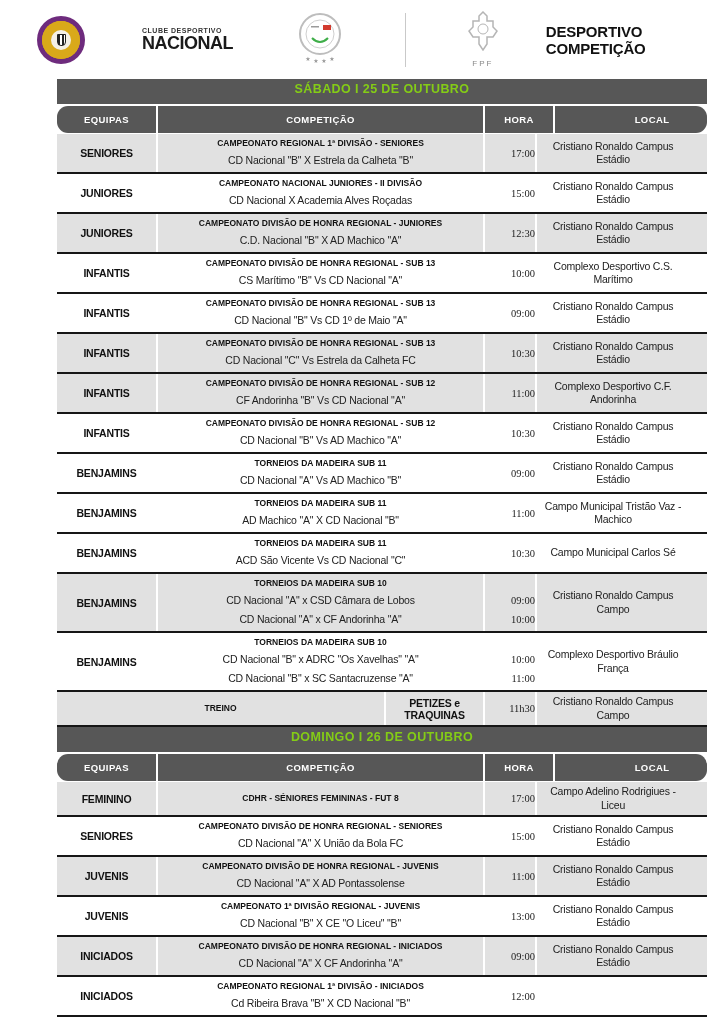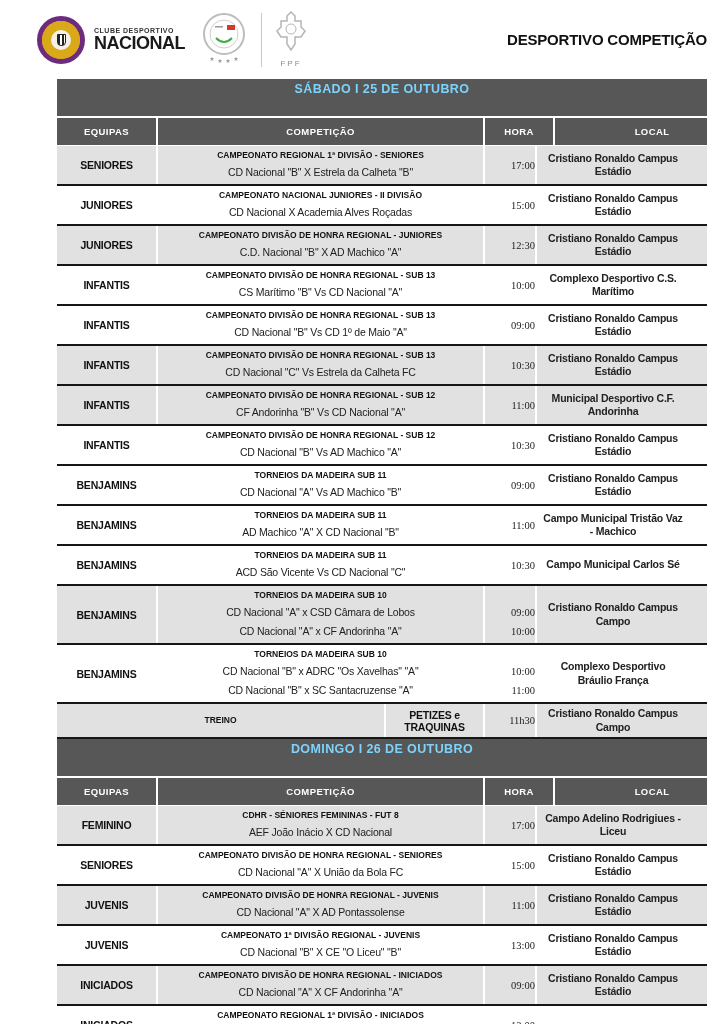--- a/index.html
+++ b/index.html
@@ -1,64 +1,64 @@
 <!DOCTYPE html>
 <html><head>
 <meta charset="utf-8">
 <style>
   * { margin:0; padding:0; box-sizing:border-box; }
   html,body { width:723px; height:1024px; background:#fff; overflow:hidden;
               font-family:"Liberation Sans", sans-serif; color:#1c1c1c; }
 
   
-  .page-header { display:flex; align-items:center; height:79px; padding:0 16px 0 37px; }
+  .page-header { display:flex; align-items:center; height:79px; padding:0 16px 0 37px;gap:48px; }
   .logo-badge { width:48px; height:48px; border-radius:50%;
                 background:#6e2b7d; display:flex; align-items:center; justify-content:center; flex:0 0 auto; }
   .logo-badge .gold { width:38px; height:38px; border-radius:50%; background:#d9a91a;
                       display:flex; align-items:center; justify-content:center;
                       box-shadow:0 0 0 3px #d9a91a inset; }
   .logo-badge .core { width:20px; height:20px; border-radius:50%; background:#f4f0e6;
                       display:flex; align-items:center; justify-content:center; }
   .logo-badge .shield { width:9px; height:12px; background:repeating-linear-gradient(90deg,#222 0 2px,#fff 2px 4px);
                         border:1px solid #222; border-radius:0 0 4px 4px; }
   .club-text { margin-left:9px; line-height:1; }
   .club-text .small { font-size:7px; font-weight:bold; letter-spacing:.5px; color:#333; }
   .club-text .big { font-size:18px; font-weight:bold; color:#1a1a1a; letter-spacing:-0.5px; }
   .cert-badge { margin-left:16px; flex:0 0 auto; }
   .header-divider { width:1px; height:54px; background:#c9c9c9; margin:0 14px; }
   .fpf { display:flex; flex-direction:column; align-items:center; color:#9a9a9a; }
   .fpf-label { font-size:8px; letter-spacing:2px; color:#8a8a8a; margin-top:8px; }
   .page-title { margin-left:auto; font-size:15px; font-weight:bold; color:#111; letter-spacing:-0.2px; }
 
   
   .schedule { margin-left:57px; width:650px; }
-  .section-bar { background:#575757; color:#7dd3fc; text-align:center; font-weight:bold;
-                 font-size:12.5px; letter-spacing:.4px; height:37px; line-height:21px; }
+  .section-bar { background:#575757; color:#84cc16; text-align:center; font-weight:bold;
+                 font-size:12.5px; letter-spacing:.4px; height:25px; line-height:21px; }
   .col-header-row { display:flex; background:#575757; color:#fff; height:27px;
-                    margin-top:2px; margin-bottom:1px; align-items:center; }
+                    margin-top:2px; margin-bottom:1px; align-items:center;border-radius:11px; }
   .col-h { font-size:9.5px; font-weight:bold; letter-spacing:.4px; text-align:center; height:27px; line-height:27px; }
   .col-h + .col-h { border-left:2px solid #fff; }
   .c0 { width:99px; } .c1 { width:327px; } .c2 { width:70px; } .c3 { width:154px;padding-left:42px; }
 
   .row { display:flex; border-bottom:2px solid #161616; background:#fff; min-height:35px; align-items:stretch; }
   .row.shaded { background:#e1e1e1; }
   .cell { display:flex; flex-direction:column; justify-content:center; }
   .cell + .cell { border-left:2px solid #fff; }
   .team-cell { width:99px; font-size:10.5px; font-weight:bold; text-align:center; color:#111;
                letter-spacing:-0.2px; }
   .comp-cell { width:327px; padding:2px 4px; text-align:center; }
   .comp-cell.solo { justify-content:center; }
   .comp-title { font-size:8.5px; font-weight:bold; color:#111; line-height:15px; letter-spacing:0; }
   .match { font-size:10.5px; color:#222; line-height:19px; letter-spacing:-0.2px; }
   .hora-cell { width:52px; text-align:right;font-family:Liberation Serif, serif; }
   .hora-cell.multi { justify-content:flex-start; padding-top:2px; }
   .time-spacer { height:15px; }
   .time { font-size:10.5px; line-height:19px; color:#222; }
   .local-cell { width:154px; text-align:center; font-size:10.5px; line-height:13.5px;
-                padding:2px 6px; color:#222; letter-spacing:-0.2px;font-weight:bold; }
+                padding:2px 6px; color:#222; letter-spacing:-0.2px; }
 
   
   .page-footer { display:flex; align-items:center; height:60px; margin-top:2px; padding:0 14px 0 30px;
                  justify-content:space-between; }
 </style>
 </head>
 <body>
 
 <div class="page-header">
   <div class="logo-badge">
@@ -182,21 +182,21 @@
 
   <div class="row shaded">
     <div class="cell team-cell">INFANTIS</div>
     <div class="cell comp-cell">
             <div class="comp-title">CAMPEONATO DIVISÃO DE HONRA REGIONAL - SUB 12</div>
             <div class="match">CF Andorinha "B" Vs CD Nacional "A"</div>
           </div>
     <div class="cell hora-cell">
             <div class="time">11:00</div>
           </div>
-    <div class="cell local-cell">Municipal Desportivo C.F. Andorinha</div>
+    <div class="cell local-cell">Complexo Desportivo C.F. Andorinha</div>
   </div>
 
   <div class="row">
     <div class="cell team-cell">INFANTIS</div>
     <div class="cell comp-cell">
             <div class="comp-title">CAMPEONATO DIVISÃO DE HONRA REGIONAL - SUB 12</div>
             <div class="match">CD Nacional "B" Vs AD Machico "A"</div>
           </div>
     <div class="cell hora-cell">
             <div class="time">10:30</div>
@@ -289,21 +289,20 @@
         <div class="col-h c0">EQUIPAS</div>
         <div class="col-h c1">COMPETIÇÃO</div>
         <div class="col-h c2">HORA</div>
         <div class="col-h c3">LOCAL</div>
       </div>
     <div class="section-body">
   <div class="row shaded">
     <div class="cell team-cell">FEMININO</div>
     <div class="cell comp-cell">
             <div class="comp-title">CDHR - SÉNIORES FEMININAS - FUT 8</div>
-            <div class="match">AEF João Inácio X CD Nacional</div>
           </div>
     <div class="cell hora-cell">
             <div class="time">17:00</div>
           </div>
     <div class="cell local-cell">Campo Adelino Rodrigiues - Liceu</div>
   </div>
 
   <div class="row">
     <div class="cell team-cell">SENIORES</div>
     <div class="cell comp-cell">

